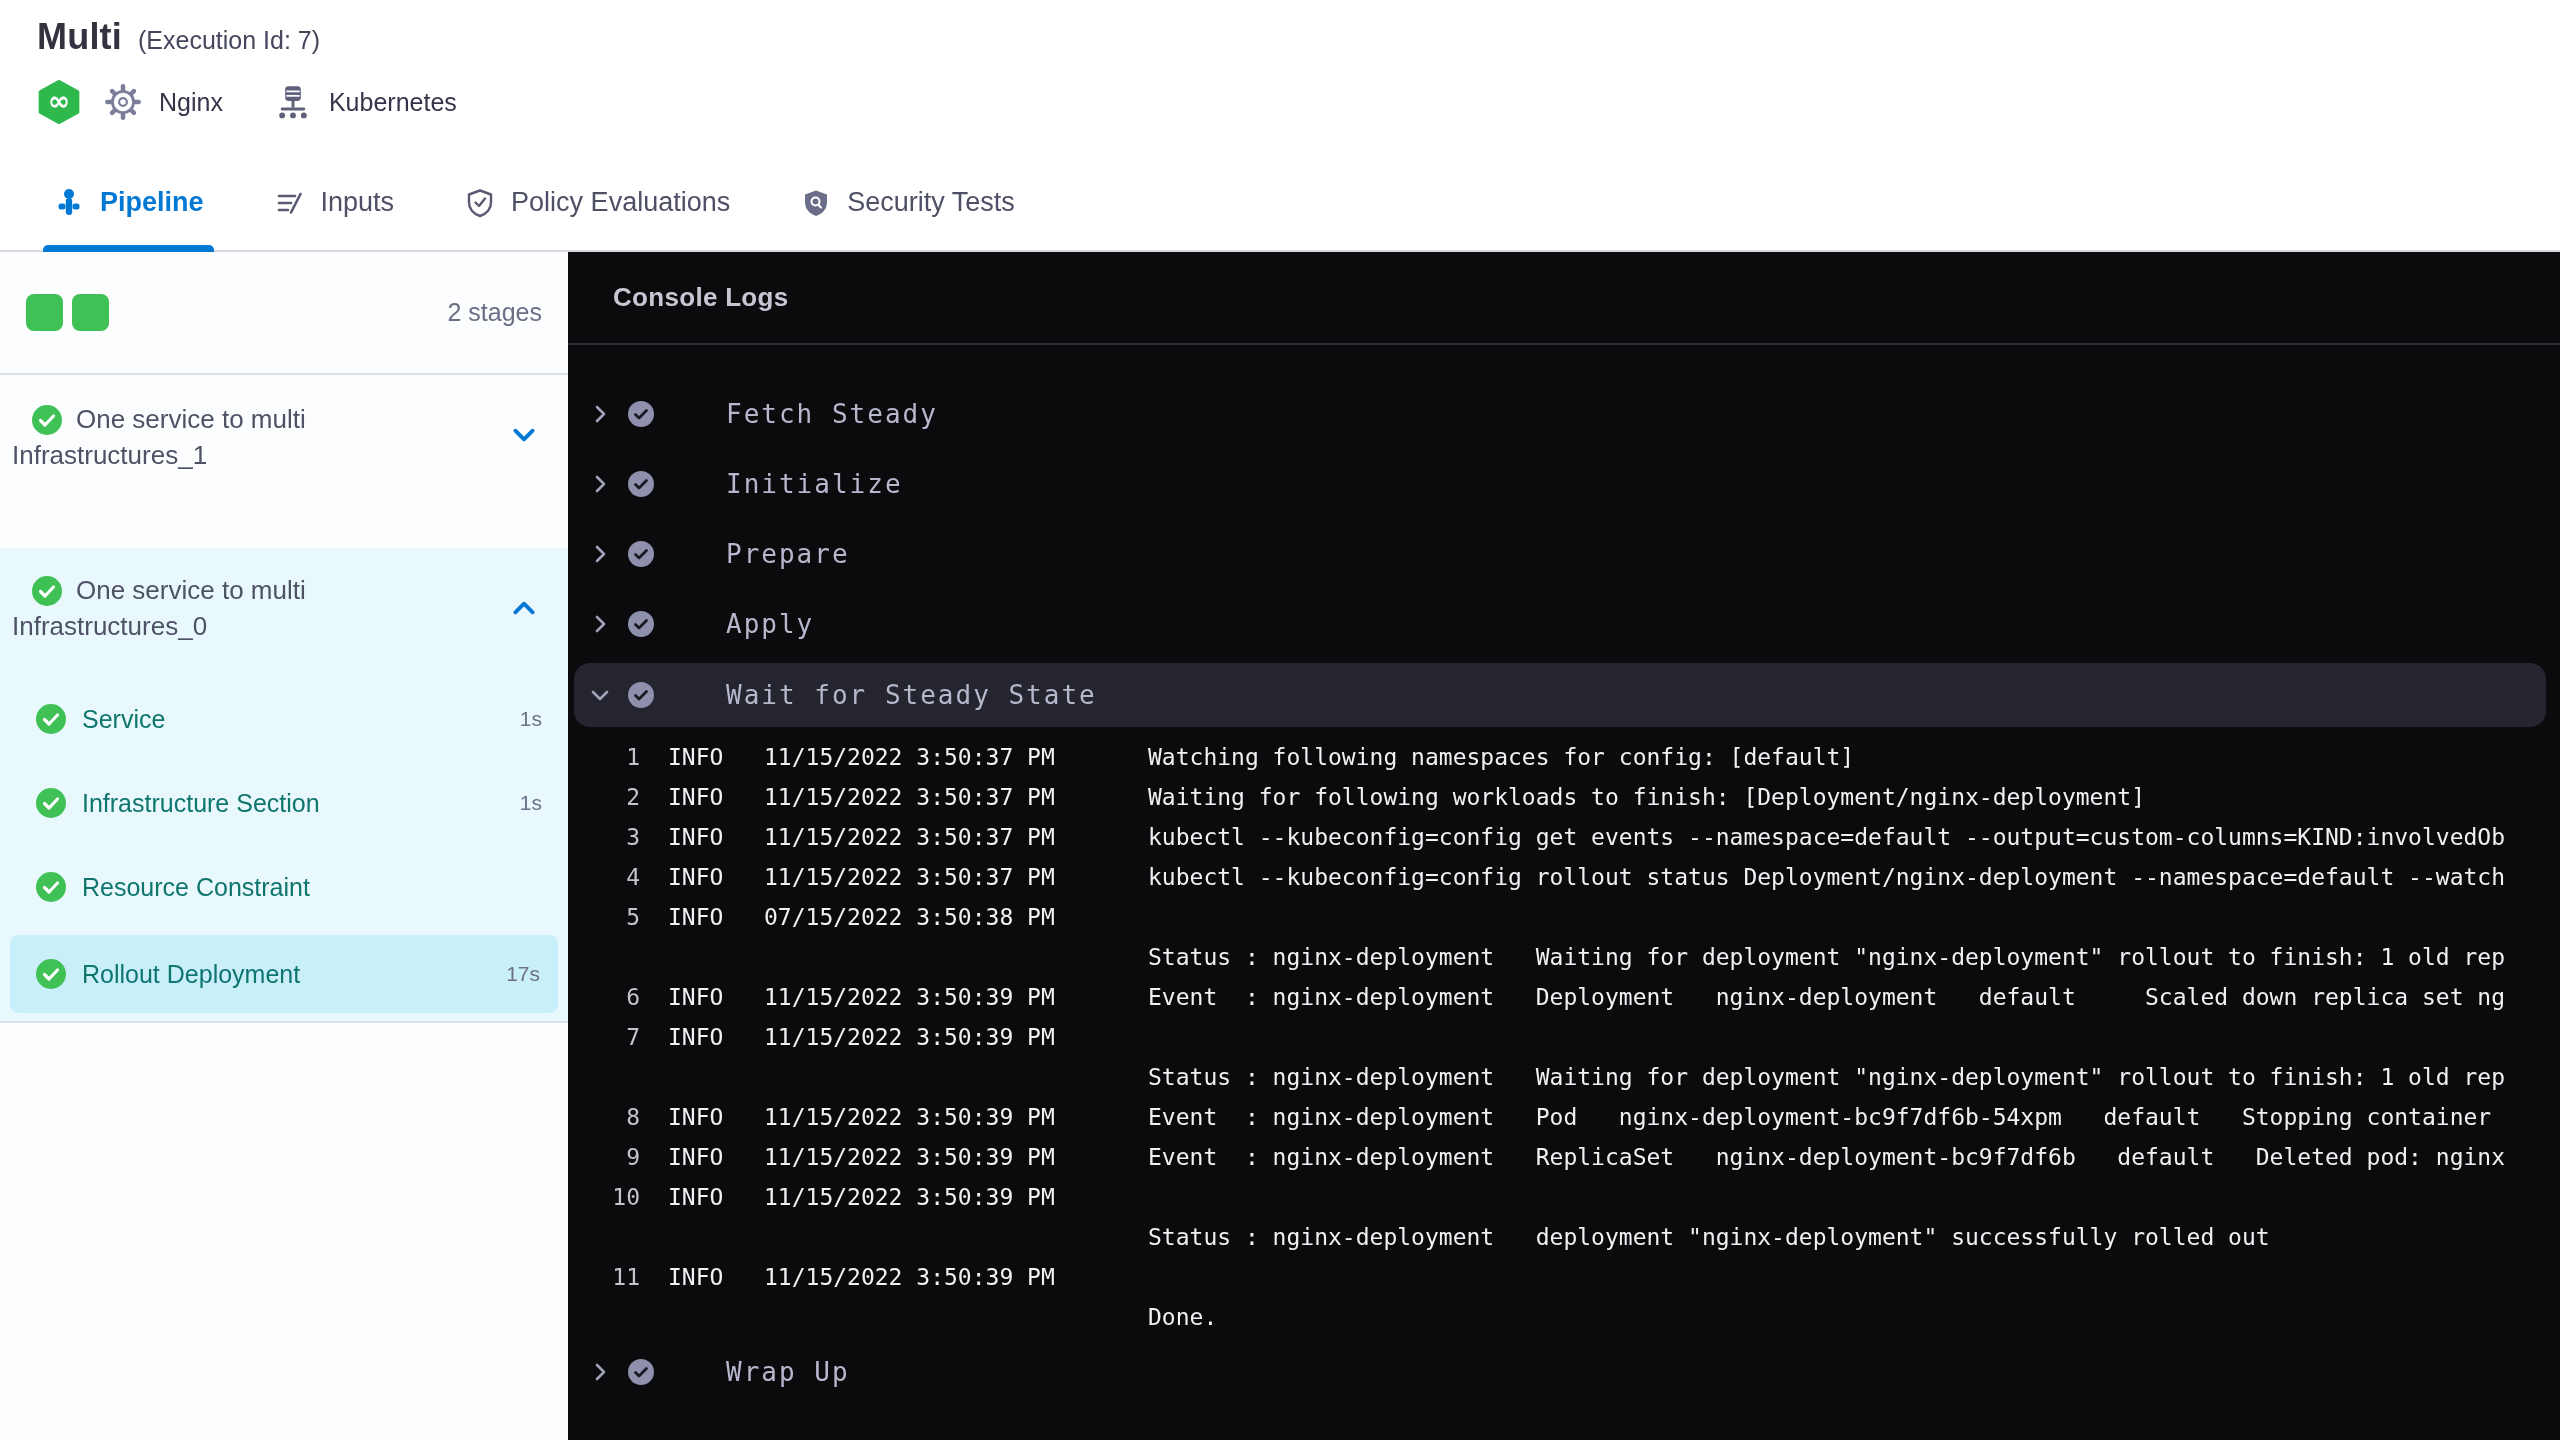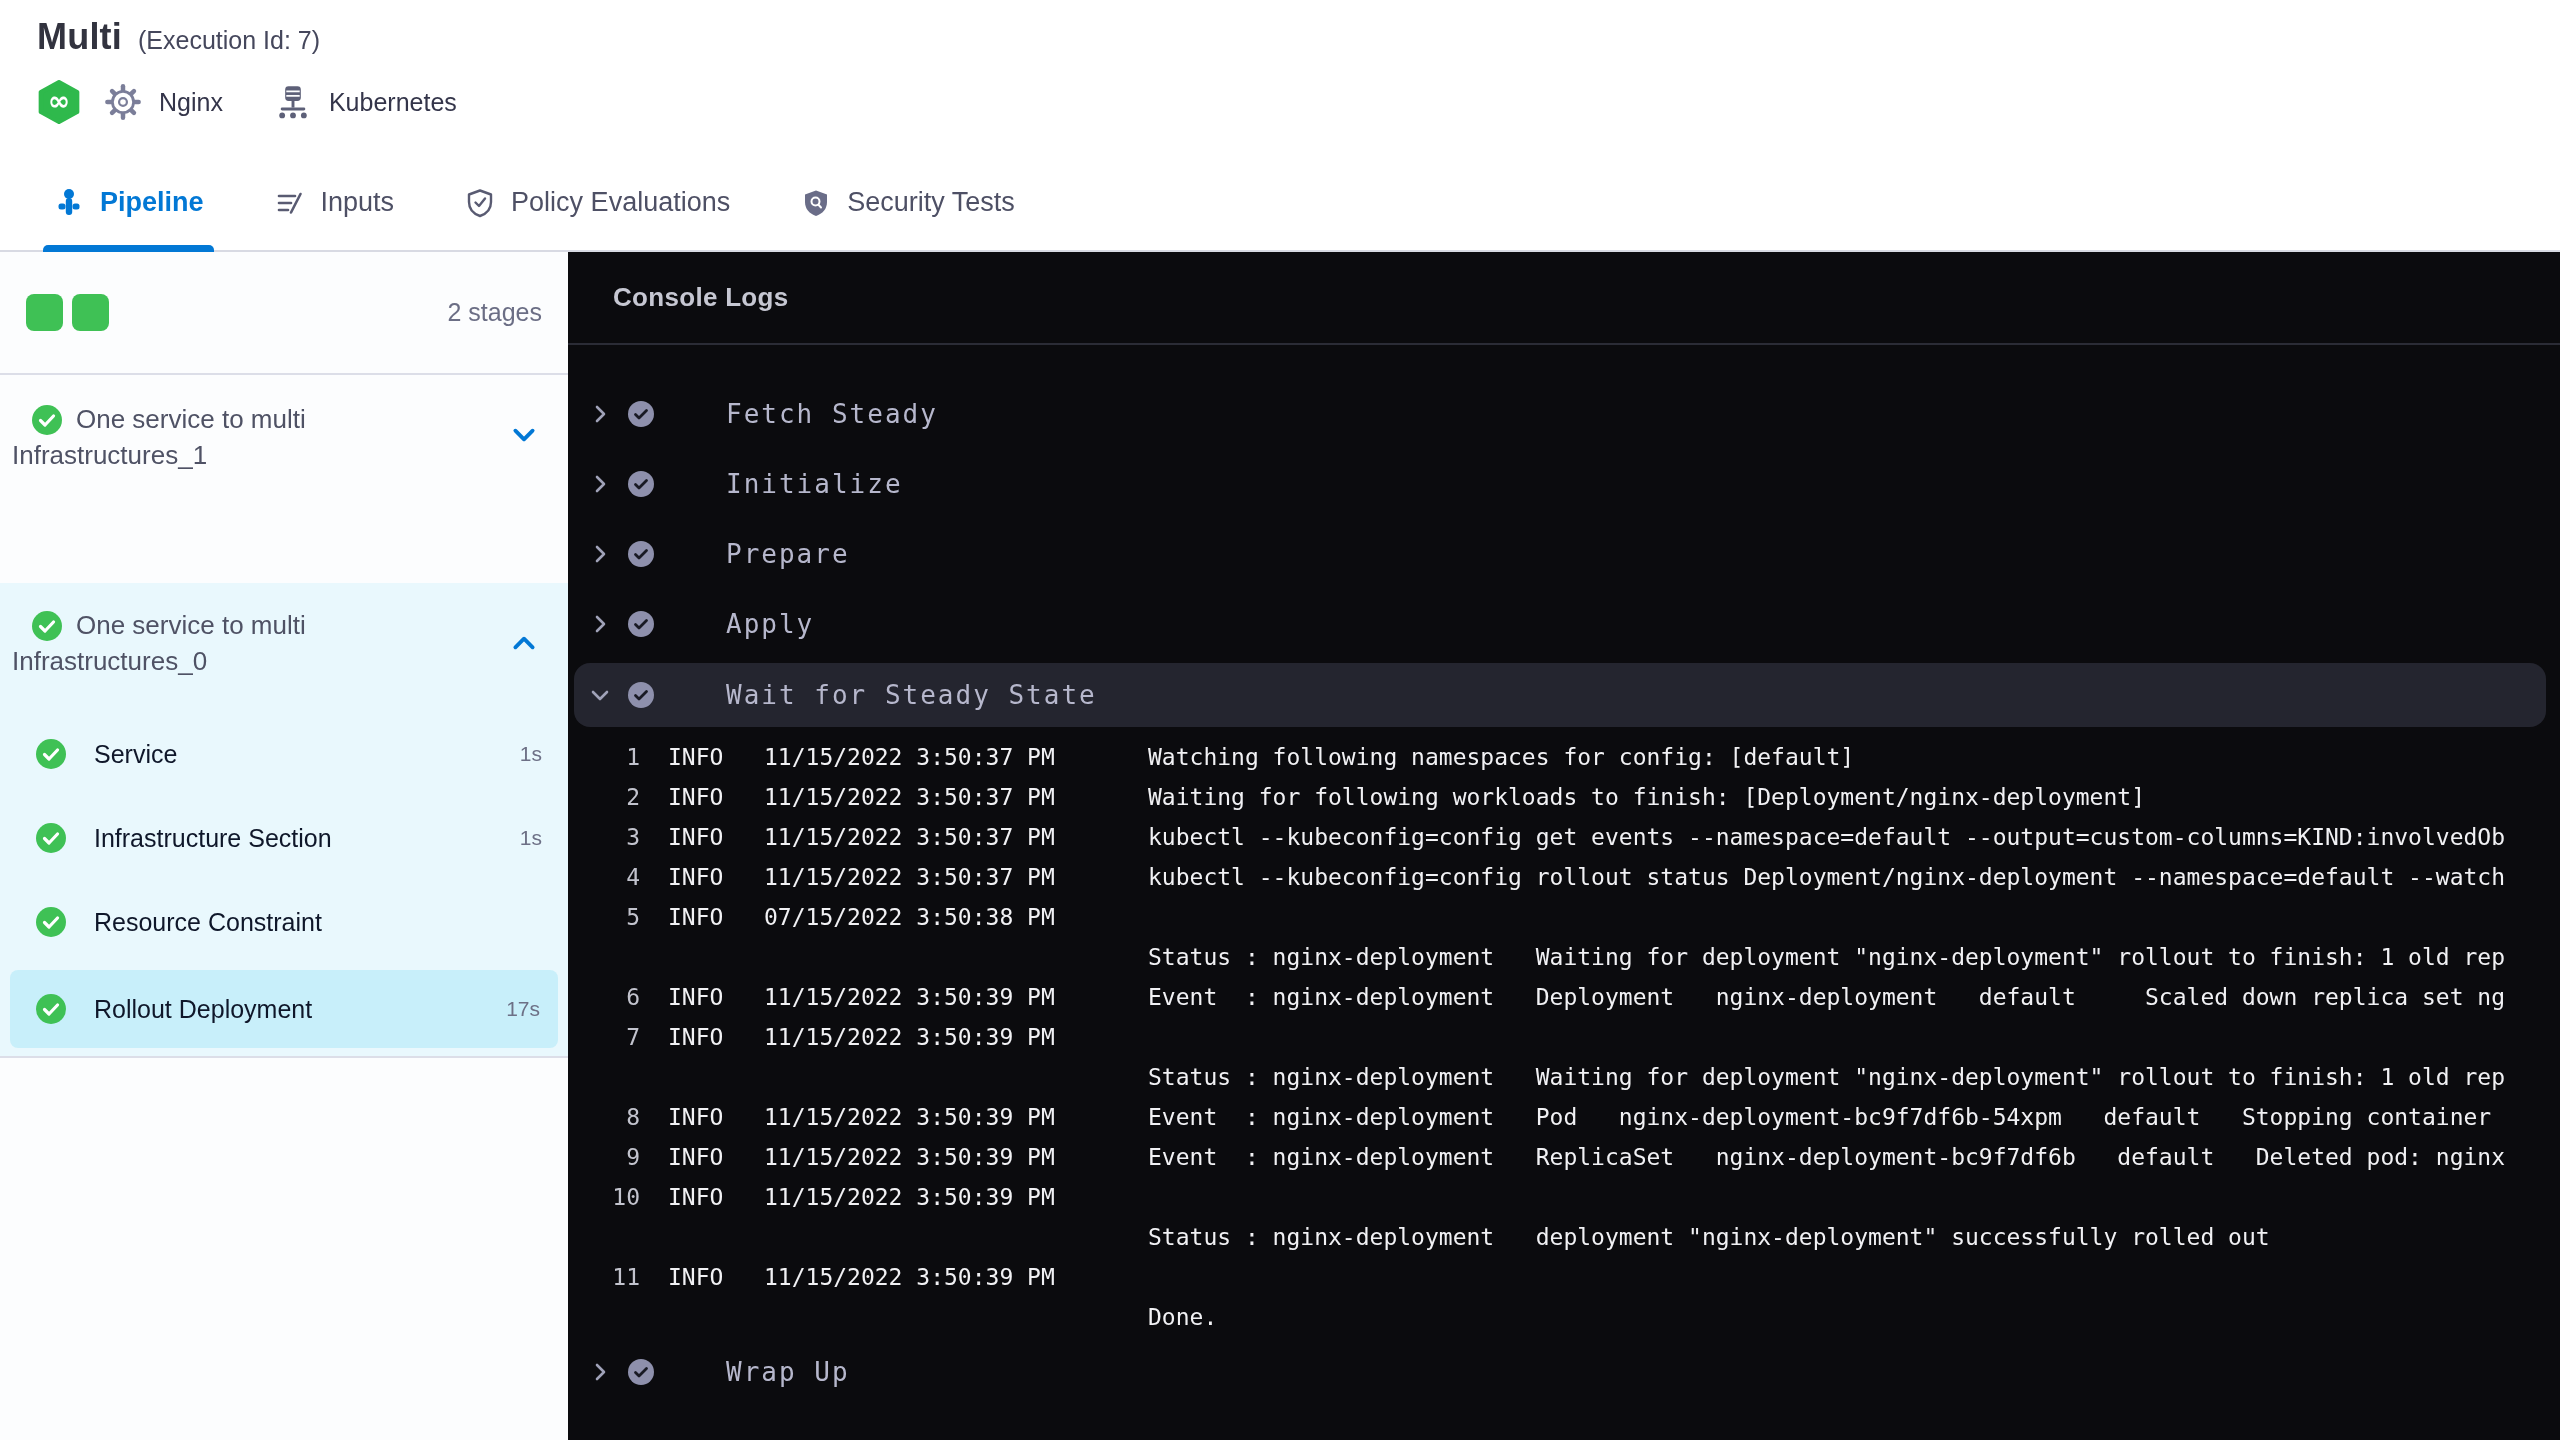--- a/index.html
+++ b/index.html
@@ -30,31 +30,31 @@
   .content { flex:1; display:flex; min-height:0; }
 
   
   .sidebar { width:568px; flex:none; background:#fcfdfe; display:flex; flex-direction:column; }
   .sum-row { height:123px; flex:none; border-bottom:2px solid #dcdee8; display:flex;
     align-items:center; padding:0 26px; }
   .squares { display:flex; gap:9px; }
   .square { width:37px; height:37px; border-radius:8px; background:#3fc155; }
   .sum-label { margin-left:auto; font-size:25px; color:#6b6e85; }
 
-  .stage-card { position:relative; padding:26px 70px 0 12px; height:208px; }
+  .stage-card { position:relative; padding:26px 70px 0 12px; height:173px; }
   .stage-name { font-size:26px; color:#4f5265; line-height:36px; }
   .stage-name .chk { display:inline-block; vertical-align:-7px; margin:0 14px 0 20px; }
   .stage-chev { position:absolute; right:30px; top:46px; cursor:pointer; }
 
   .stage0-section { background:#e9f8fd; border-bottom:2px solid #dcdee8; padding-bottom:8px; }
   .stage0-head { position:relative; padding:24px 70px 0 12px; height:129px; }
 
   .step-row { height:84px; display:flex; align-items:center; padding:0 26px 0 36px; }
   .step-row .chk { flex:none; }
-  .step-label { margin-left:28px; font-size:25px; color:#0f172a; }
+  .step-label { margin-left:16px; font-size:25px; color:#0f766e; }
   .step-dur { margin-left:auto; font-size:21px; color:#6d7086; }
   .step-row.selected { background:#c8effa; border-radius:8px; margin:6px 10px 0 10px;
     height:78px; padding:0 18px 0 26px; }
 
   
   .console { flex:1; min-width:0; background:#0b0b0e; display:flex; flex-direction:column; overflow:hidden; }
   .console-head { height:93px; flex:none; border-bottom:2px solid #2b2c36; display:flex; align-items:center;
     padding-left:45px; }
   .console-title { font-size:26px; font-weight:700; color:#c6c7d2; letter-spacing:.3px; }
   .csteps { padding-top:34px; }

